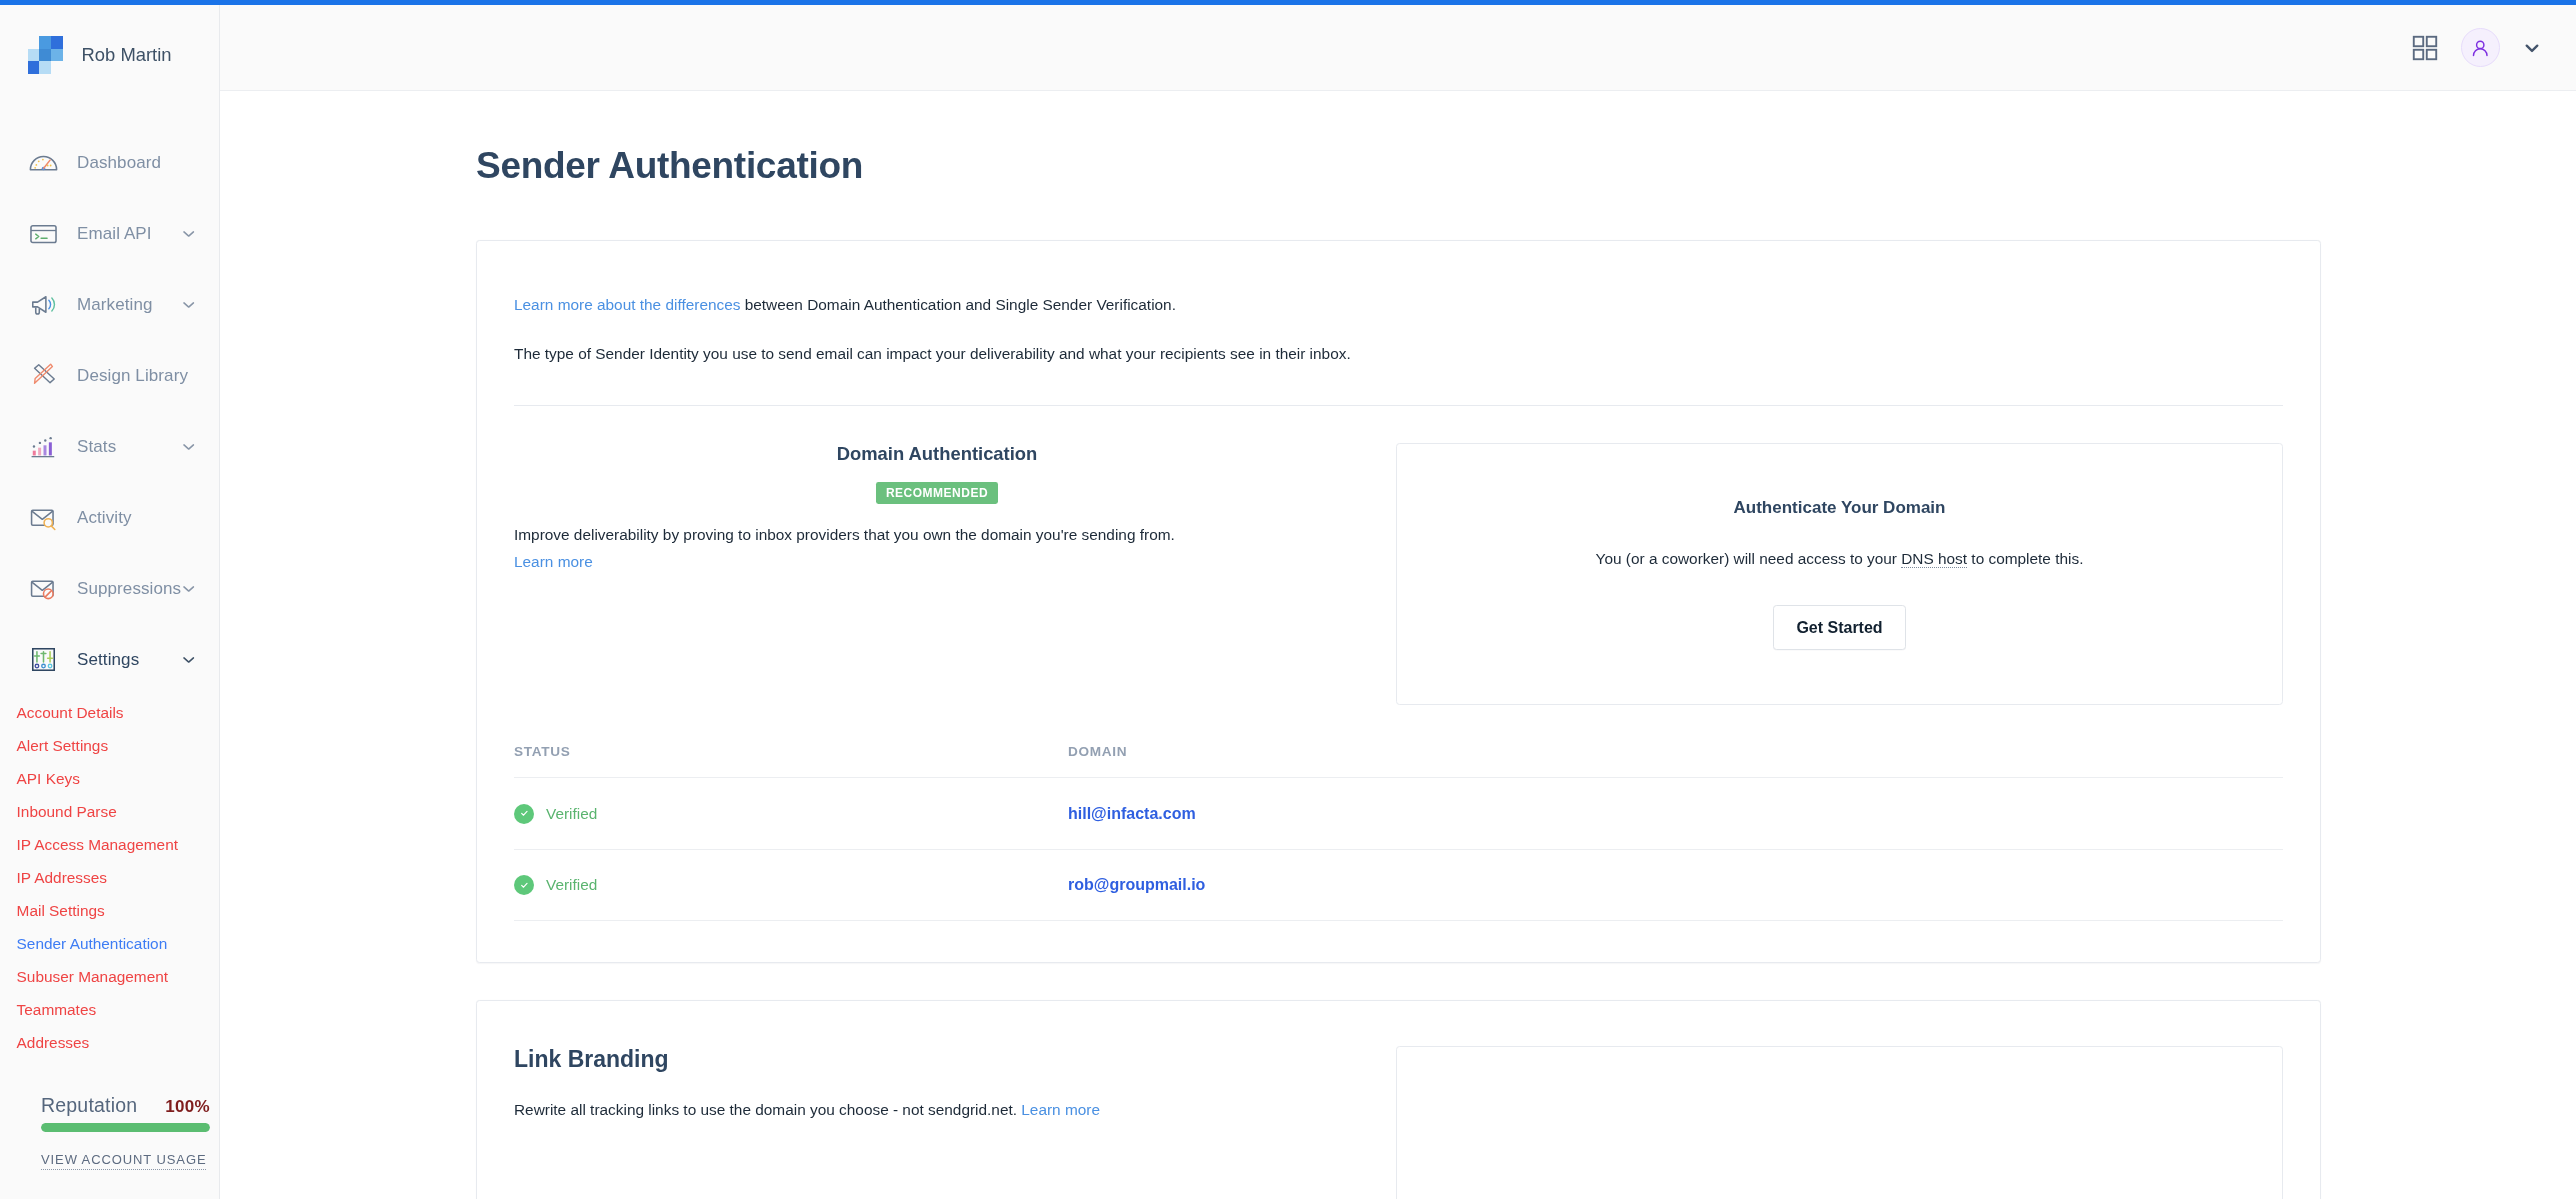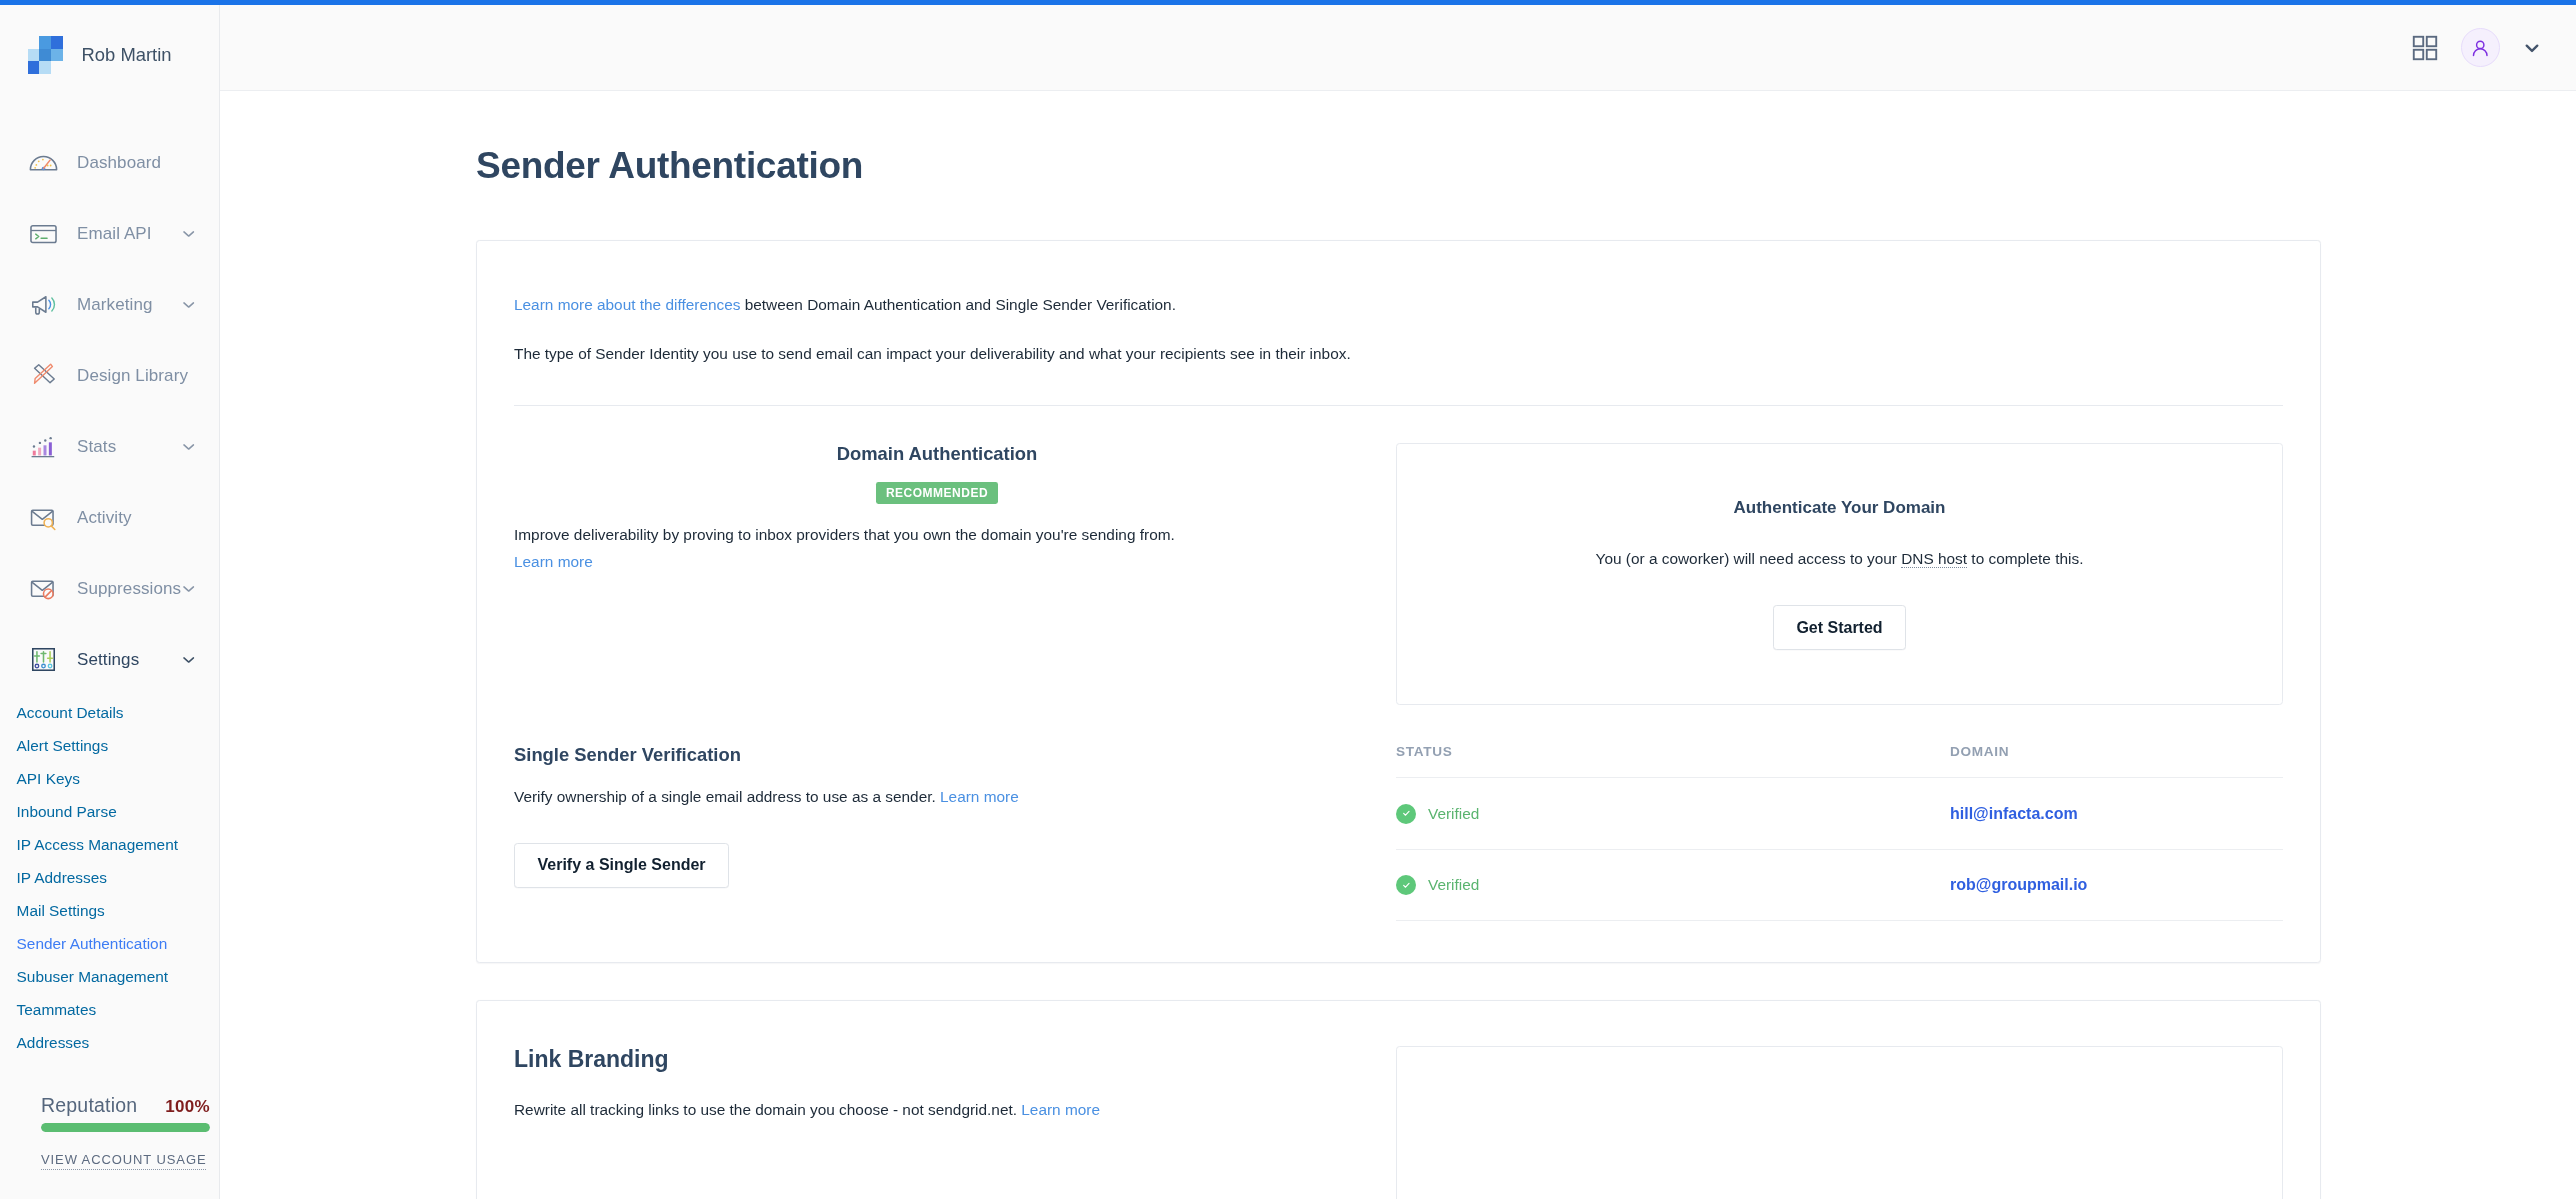--- a/index.html
+++ b/index.html
@@ -44,21 +44,21 @@
   .nav-icon { width: 31px; height: 31px; flex: 0 0 31px; margin-right: 18px; }
   .nav-label {
     font-size: 17px; color: #7f8fa4; letter-spacing: 0.1px;
     white-space: nowrap; flex: 1 1 auto;
   }
   .nav-item.active .nav-label { color: #2f4661; font-weight: 500; }
   .chev { width: 15.4px; height: 15.4px; flex: 0 0 15.4px; }
 
   .subnav { margin-top: -16.6px; padding-left: 16.6px; }
   .sub-item {
-    font-size: 15.4px; color: #0369a1; line-height: 33px;
+    font-size: 15.4px; color: #ef4444; line-height: 33px;
     padding-left: 0; cursor: pointer; white-space: nowrap;
   }
   .sub-item.active { color: #3d7cf4; }
 
   .rep-block {
     position: absolute; left: 16px; bottom: 0; width: 219px;
     padding: 0 25px 30px 25px;
   }
   .rep-row { display: flex; align-items: baseline; justify-content: space-between; }
   .rep-title { font-size: 19.5px; color: #55667d; font-weight: 500; letter-spacing:0.2px;}
@@ -402,27 +402,20 @@
               <div class="panel-title">Authenticate Your Domain</div>
               <div class="panel-sub">
                 <span>You (or a coworker) will need access to your </span><span class="dotted">DNS host</span><span> to complete this.</span>
               </div>
               <button class="btn btn-getstarted">Get Started</button>
             </div>
           </div>
         </div>
 
         <div class="two-col" style="padding-top:39px;padding-bottom:41px;">
-          <div class="col-left">
-            <h3 class="sec-title" style="font-size:18.4px;">Single Sender Verification</h3>
-            <p class="desc">
-              <span>Verify ownership of a single email address to use as a sender. </span><span class="lk">Learn more</span>
-            </p>
-            <button class="btn btn-verify">Verify a Single Sender</button>
-          </div>
           <div class="col-right">
             <div class="tbl-head">
               <span class="th th-status">STATUS</span>
               <span class="th">DOMAIN</span>
             </div>
             <div class="tr">
               <span class="td-status">
                 <span class="check">
                   <svg viewBox="0 0 20 20" width="10.7" height="10.7">
                       <polyline points="5,10 8.5,13.5 15,6.5" fill="none" stroke="#fff" stroke-width="2.2" stroke-linecap="round" stroke-linejoin="round"></polyline>

